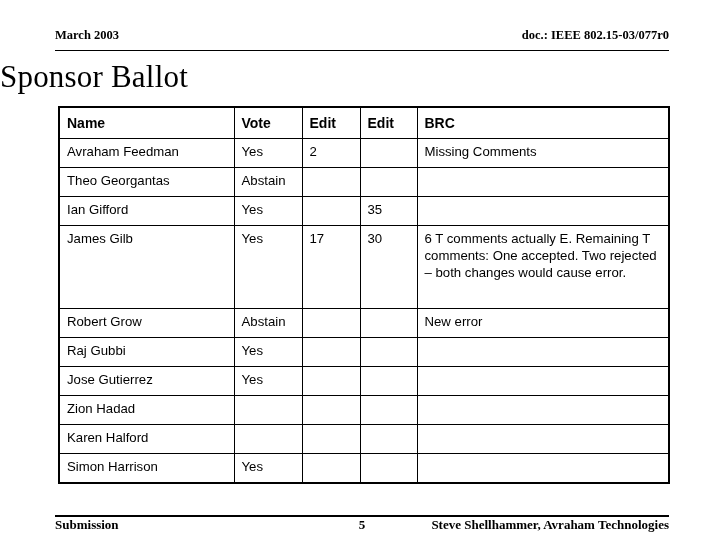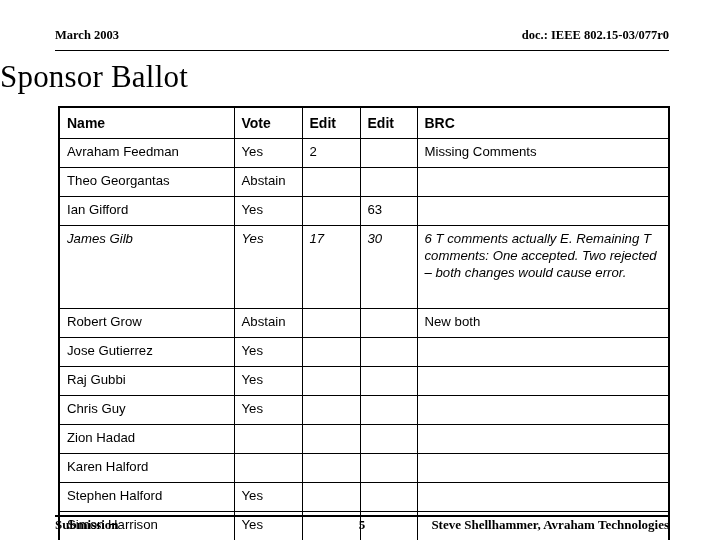--- a/index.html
+++ b/index.html
@@ -88,21 +88,21 @@
   }
   .col-name  { width: 175px; }
   .col-vote  { width: 68px; }
   .col-tech  { width: 58px; }
   .col-edit  { width: 57px; }
   .col-brc   { width: 252px; }
 
   td.num { text-align: center; }
 
   tr.row-std td { height: 20px; margin-left: 41px; }
-  tr.row-tall td { height: 74px; font-style: italic; }
+  tr.row-tall td { height: 74px; }
 
   
   .slide-footer {
     position: absolute;
     left: 55px;
     top: 515px;
     width: 614px;
     border-top: 2px solid #000;
     padding-top: 1px;
     font-family: "Liberation Serif", serif;
@@ -164,75 +164,61 @@
             <td>Theo Georgantas</td>
             <td>Abstain</td>
             <td class="num"></td>
             <td class="num"></td>
             <td></td>
           </tr>
           <tr class="row-std">
             <td>Ian Gifford</td>
             <td>Yes</td>
             <td class="num"></td>
-            <td class="num">63</td>
+            <td class="num">35</td>
             <td></td>
           </tr>
           <tr class="row-tall">
             <td>James Gilb</td>
             <td>Yes</td>
             <td class="num">17</td>
             <td class="num">30</td>
             <td>6 T comments actually E. Remaining T comments: One accepted.  Two rejected – both changes would cause error.</td>
           </tr>
           <tr class="row-std">
             <td>Robert Grow</td>
             <td>Abstain</td>
             <td class="num"></td>
             <td class="num"></td>
-            <td>New both</td>
+            <td>New error</td>
+          </tr>
+          <tr class="row-std">
+            <td>Raj Gubbi</td>
+            <td>Yes</td>
+            <td class="num"></td>
+            <td class="num"></td>
+            <td></td>
           </tr>
           <tr class="row-std">
             <td>Jose Gutierrez</td>
             <td>Yes</td>
             <td class="num"></td>
             <td class="num"></td>
             <td></td>
           </tr>
           <tr class="row-std">
-            <td>Raj Gubbi</td>
-            <td>Yes</td>
-            <td class="num"></td>
-            <td class="num"></td>
-            <td></td>
-          </tr>
-          <tr class="row-std">
-            <td>Chris Guy</td>
-            <td>Yes</td>
-            <td class="num"></td>
-            <td class="num"></td>
-            <td></td>
-          </tr>
-          <tr class="row-std">
             <td>Zion Hadad</td>
             <td></td>
             <td class="num"></td>
             <td class="num"></td>
             <td></td>
           </tr>
           <tr class="row-std">
             <td>Karen Halford</td>
             <td></td>
-            <td class="num"></td>
-            <td class="num"></td>
-            <td></td>
-          </tr>
-          <tr class="row-std">
-            <td>Stephen Halford</td>
-            <td>Yes</td>
             <td class="num"></td>
             <td class="num"></td>
             <td></td>
           </tr>
           <tr class="row-std">
             <td>Simon Harrison</td>
             <td>Yes</td>
             <td class="num"></td>
             <td class="num"></td>
             <td></td>

